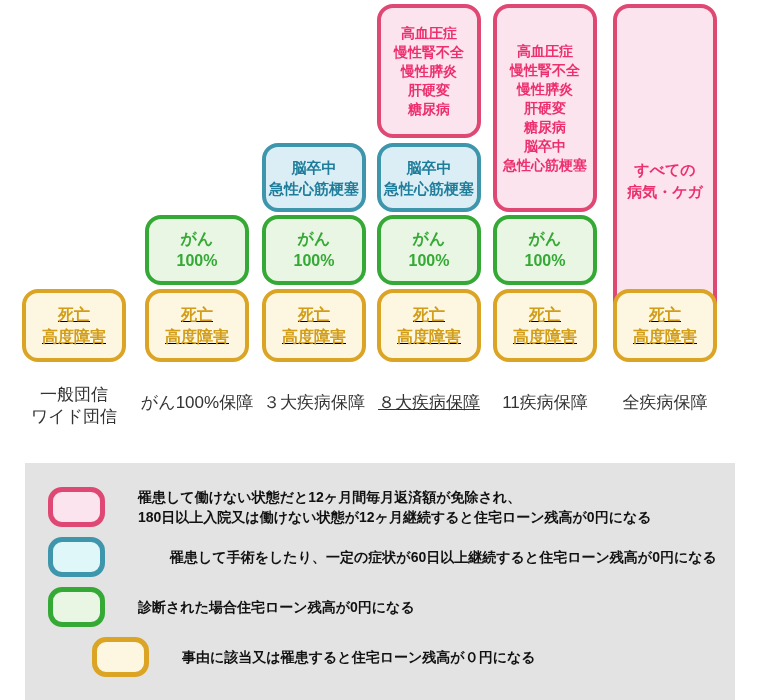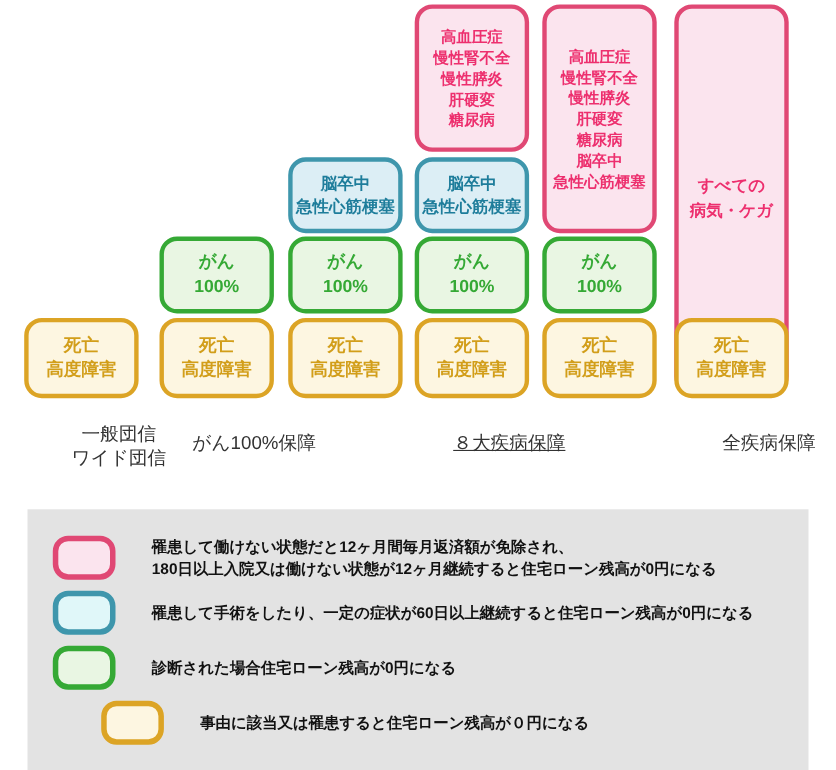--- a/index.html
+++ b/index.html
@@ -26,36 +26,35 @@
   .box-text {
     white-space: pre-line;
     font-weight: 700;
   }
   .box.pink   { border-color: var(--pink-border);   background: var(--pink-fill); }
   .box.pink   .box-text { color: var(--pink-text); font-size: 14px; line-height: 19px; }
   .box.blue   { border-color: var(--blue-border);   background: var(--blue-fill); }
   .box.blue   .box-text { color: var(--blue-text); font-size: 15px; line-height: 21px; }
   .box.green  { border-color: var(--green-border);  background: var(--green-fill); }
   .box.green  .box-text { color: var(--green-text); font-size: 16px; line-height: 22px; }
-  .box.yellow { border-color: var(--yellow-border); background: var(--yellow-fill); }
+  .box.yellow { border-color: var(--yellow-border); background: var(--yellow-fill); text-decoration: underline; }
   .box.yellow .box-text { color: var(--yellow-text); font-size: 16px; line-height: 22px; }
   .box.pink .box-text.big { font-size: 15px; line-height: 22px; }
 
   
   .col-label {
     position: absolute;
     top: 392px;
     width: 150px;
     text-align: center;
     white-space: pre-line;
     font-size: 17px;
     line-height: 22px;
     font-weight: 500;
     color: var(--label);
-    padding-left: 34px;
   }
   .col-label.two-line { top: 384px; }
 
   
   .legend {
     position: absolute;
     left: 25px; top: 463px;
     width: 710px; height: 267px;
     background: var(--legend_bg);
   }
@@ -161,30 +160,32 @@
 病気・ケガ</div>
   </div>
   <div class="box yellow" style="left:613px; top:289px; height:73px;">
     <div class="box-text">死亡
 高度障害</div>
   </div>
 
   <div class="col-label two-line" style="left:-1px;">一般団信
 ワイド団信</div>
   <div class="col-label" style="left:122px;">がん100%保障</div>
+  <div class="col-label" style="left:239px;">３大疾病保障</div>
   <div class="col-label" style="left:354px;text-decoration:underline;">８大疾病保障</div>
+  <div class="col-label" style="left:470px;">11疾病保障</div>
   <div class="col-label" style="left:590px;">全疾病保障</div>
 
   <div class="legend">
     <div class="legend-row" style="top:24px;">
       <div class="legend-swatch pink"></div>
       <div class="legend-text">罹患して働けない状態だと12ヶ月間毎月返済額が免除され、
 180日以上入院又は働けない状態が12ヶ月継続すると住宅ローン残高が0円になる</div>
     </div>
-    <div class="legend-row" style="top:74px;">
+    <div class="legend-row" style="top:74px;gap:32px;">
       <div class="legend-swatch blue"></div>
       <div class="legend-text">罹患して手術をしたり、一定の症状が60日以上継続すると住宅ローン残高が0円になる</div>
     </div>
     <div class="legend-row" style="top:124px;">
       <div class="legend-swatch green"></div>
       <div class="legend-text">診断された場合住宅ローン残高が0円になる</div>
     </div>
     <div class="legend-row" style="top:174px;padding-left:44px;">
       <div class="legend-swatch yellow"></div>
       <div class="legend-text">事由に該当又は罹患すると住宅ローン残高が０円になる</div>

